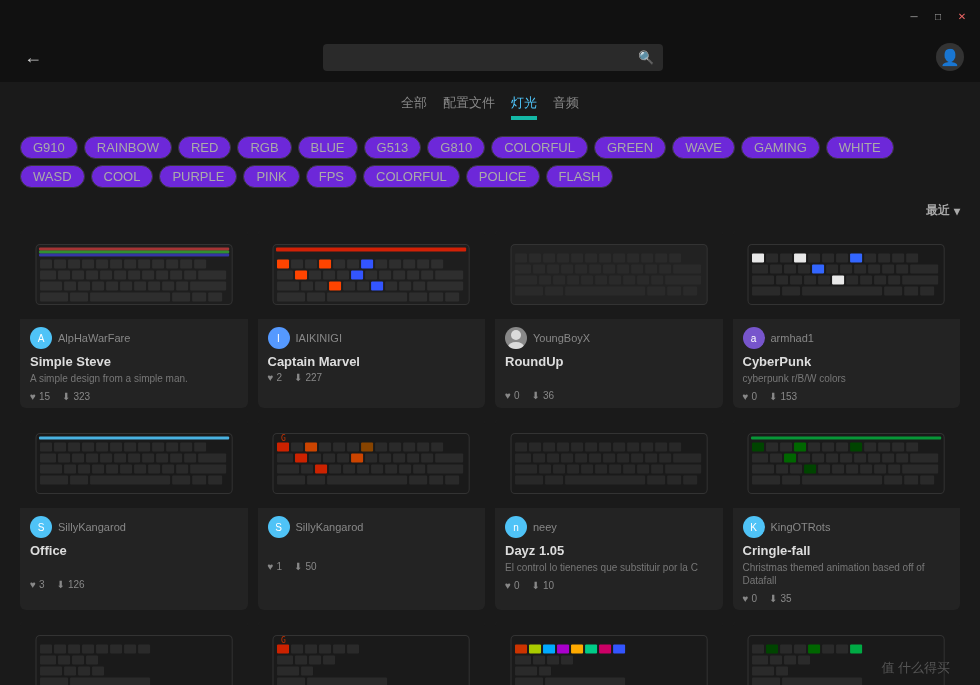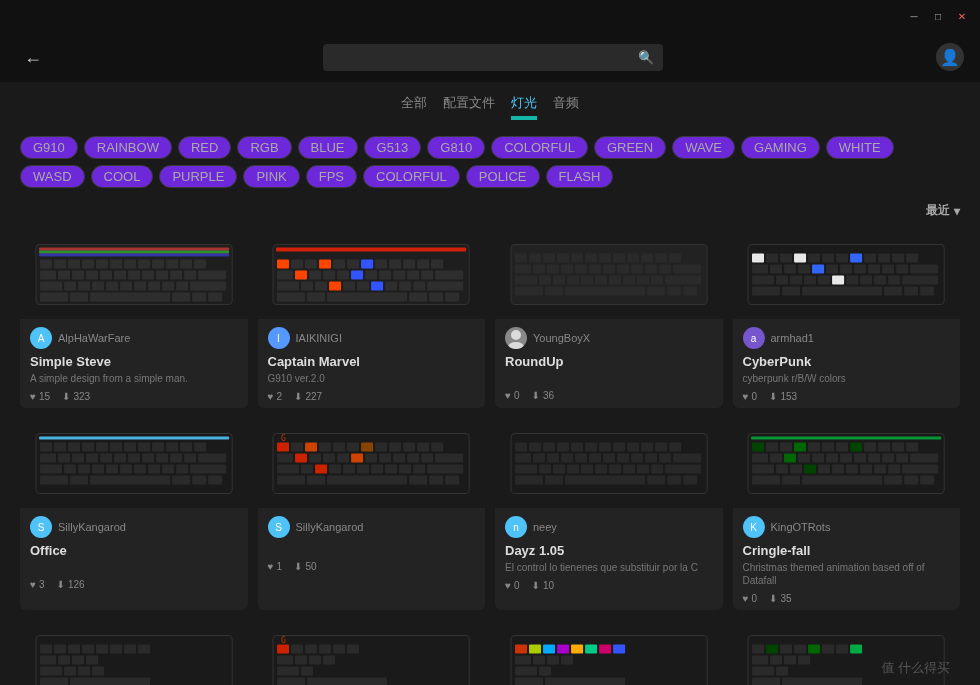--- a/index.html
+++ b/index.html
@@ -418,21 +418,20 @@
               <rect x="174" y="53" width="14" height="9" rx="1"></rect>
           </g>
         </svg>
       </div>
       <div class="card-body">
         <div class="card-user">
           <div class="avatar" style="background:#5599ff;">I</div>
           <span class="username">IAIKINIGI</span>
         </div>
         <div class="card-title">Captain Marvel</div>
-        <div class="card-desc">G910 ver.2.0</div>
         <div class="card-stats">
           <div class="stat">
             <span>♥</span>
             <span>2</span>
           </div>
           <div class="stat">
             <span>⬇</span>
             <span>227</span>
           </div>
         </div>

